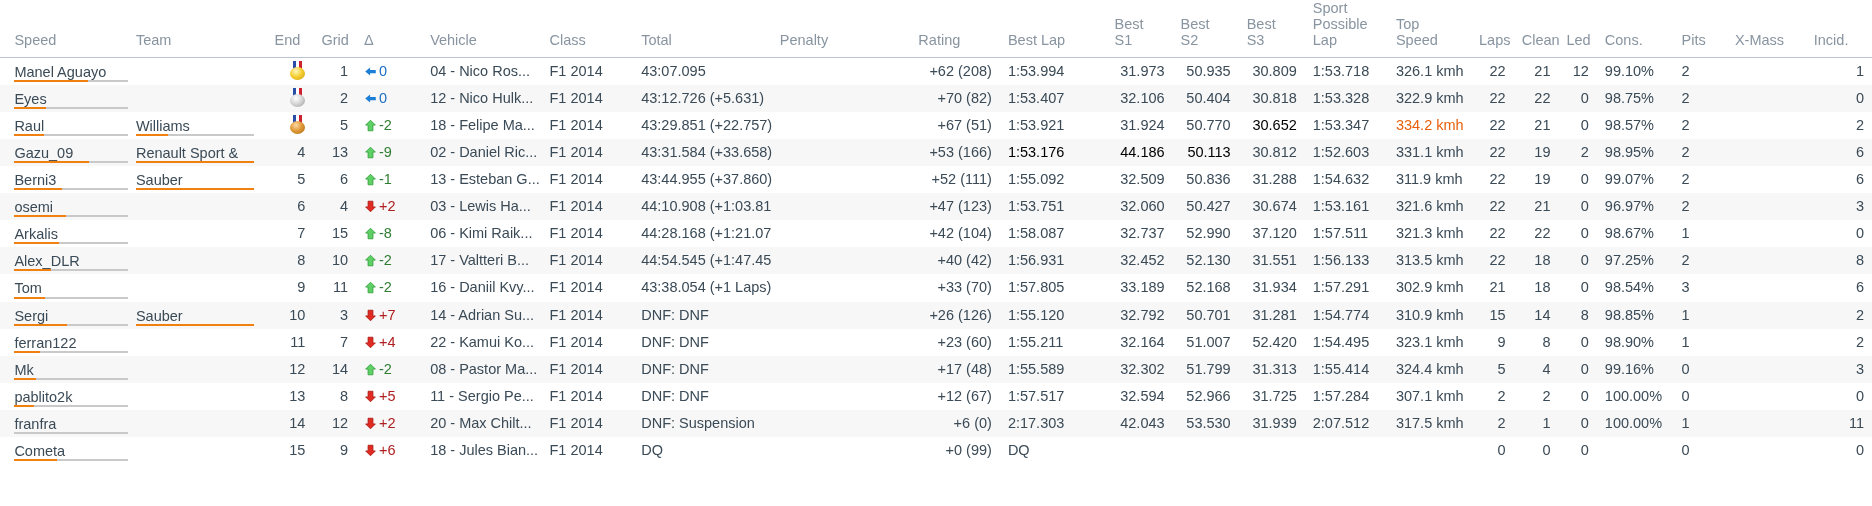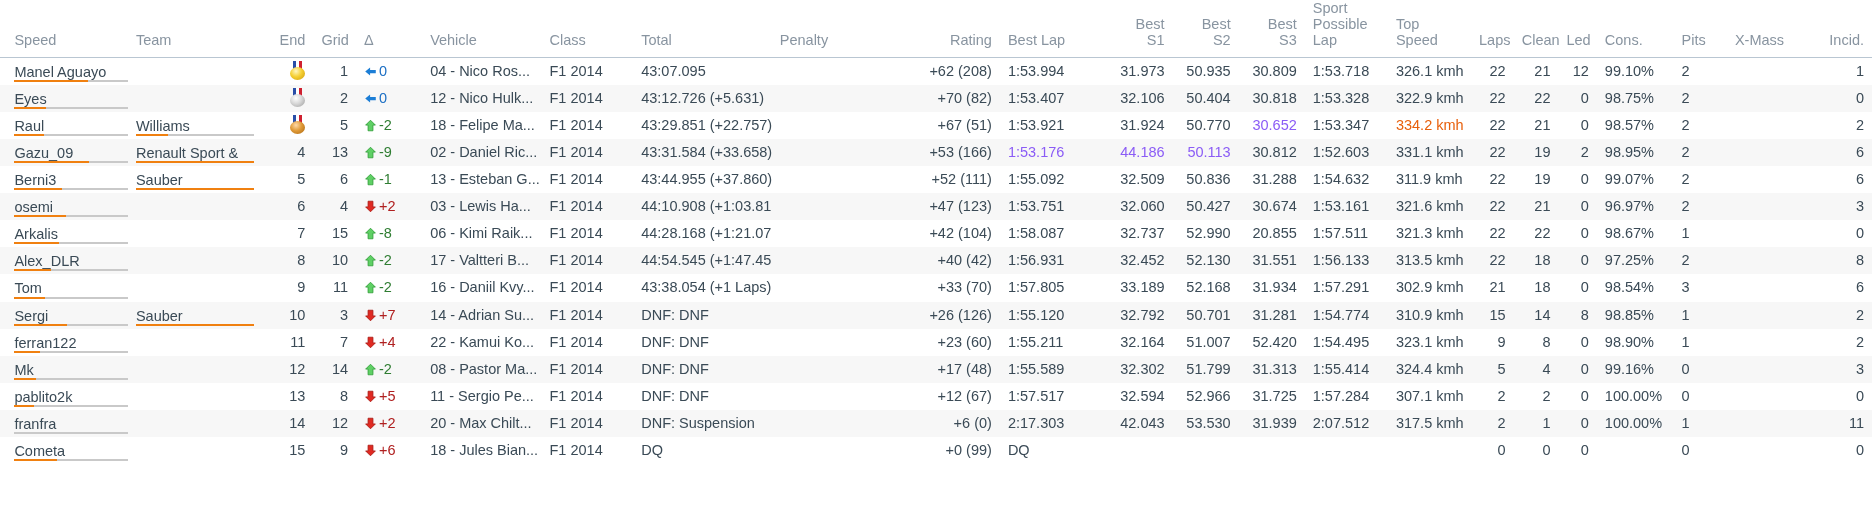--- a/index.html
+++ b/index.html
@@ -28,21 +28,21 @@
     color: #8894a0;
     font-size: 14.5px;
     text-align: left;
     padding: 0 8px 8px 8px;
     vertical-align: bottom;
     border-bottom: 1px solid #b9c6d2;
     height: 36px;
     line-height: 1.12;
     white-space: normal;
   }
-  thead th.num { text-align: right; }
+  thead th.num { text-align: left; }
   thead tr { height: 46px; }
 
   
   tbody td {
     padding: 0 8px;
     height: 25.1px;
     line-height: 25.1px;
     vertical-align: middle;
     white-space: nowrap;
     overflow: hidden;
@@ -107,21 +107,21 @@
     width: 13px;
     height: 13px;
     vertical-align: -2px;
     margin-right: 2px;
   }
   .dnum { font-size: 14.5px; }
   .up   .dnum { color: #2f7d32; }
   .down .dnum { color: #b02020; }
   .same .dnum { color: #1c6fc4; }
 
-  .hl-purple { color: #8b5cf6; }
+  .hl-purple { color: #000000; }
   .hl-orange { color: #e8600c; }
 </style>
 </head>
 <body>
 
 <table class="results-table">
   <colgroup>
     <col style="width:6px">
     <col style="width:114px">
     <col style="width:130px">
@@ -376,21 +376,21 @@
             <path d="M8 1.5 L14 7.5 L11 7.5 L11 14.5 L5 14.5 L5 7.5 L2 7.5 Z" fill="#5fd065" stroke="#2f9c36" stroke-width="1"></path>
           </svg><span class="dnum">-8</span></td>
         <td>06 - Kimi Raik...</td>
         <td>F1 2014</td>
         <td>44:28.168 (+1:21.073)</td>
         <td></td>
         <td class="num">+42 (104)</td>
         <td>1:58.087</td>
         <td class="num">32.737</td>
         <td class="num">52.990</td>
-        <td class="num">20.855</td>
+        <td class="num">37.120</td>
         <td>1:57.511</td>
         <td>321.3 kmh</td>
         <td class="num">22</td>
         <td class="num">22</td>
         <td class="num">0</td>
         <td>98.67%</td>
         <td>1</td>
         <td></td>
         <td class="num">0</td>
       </tr>

